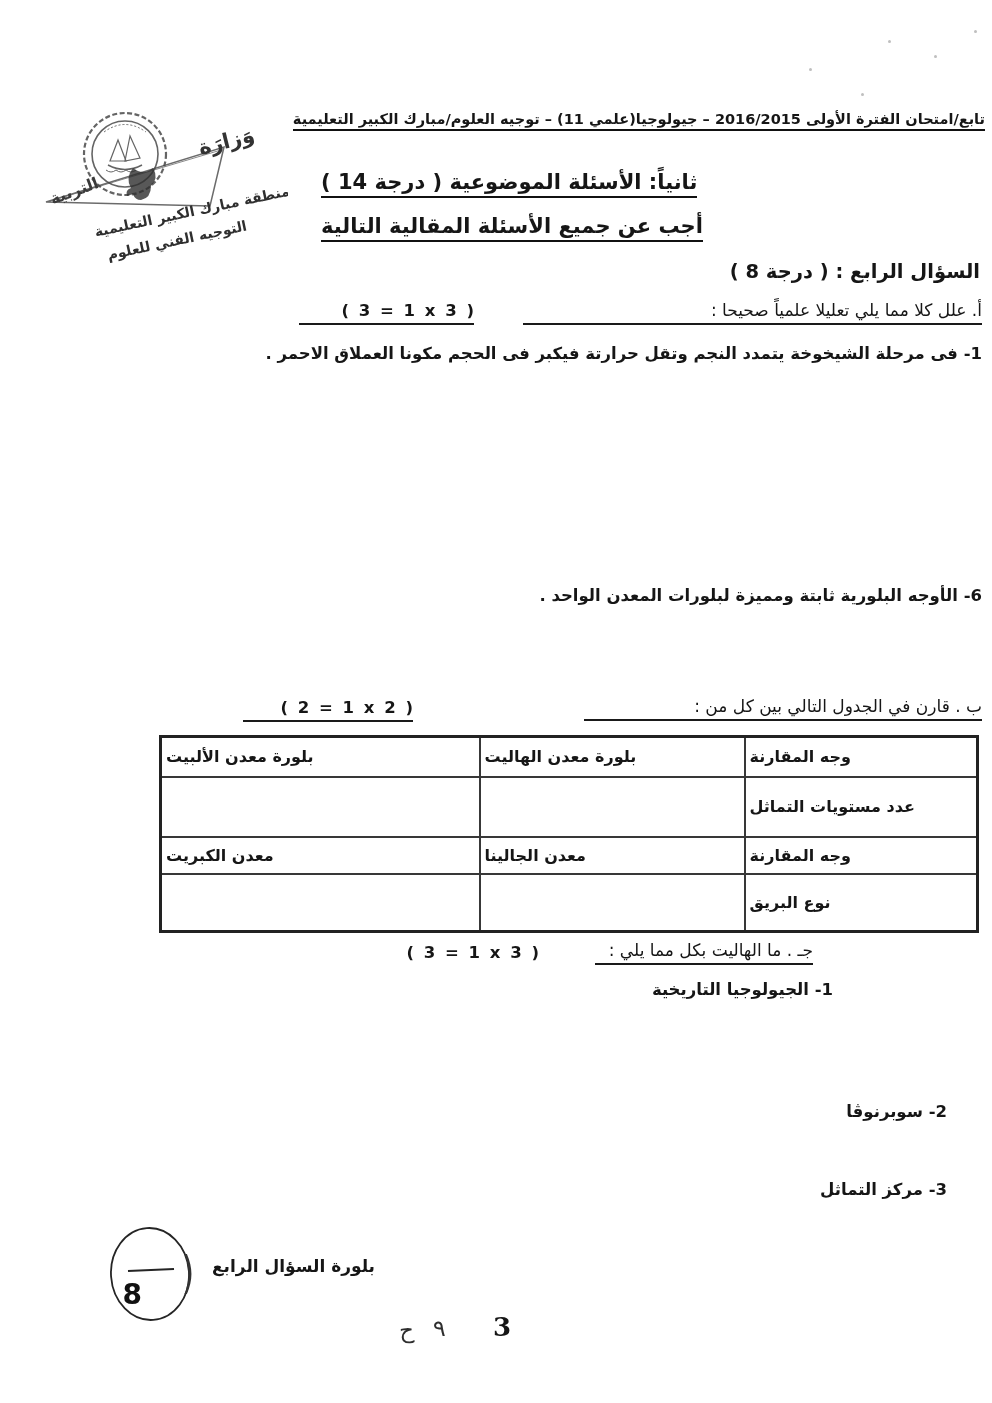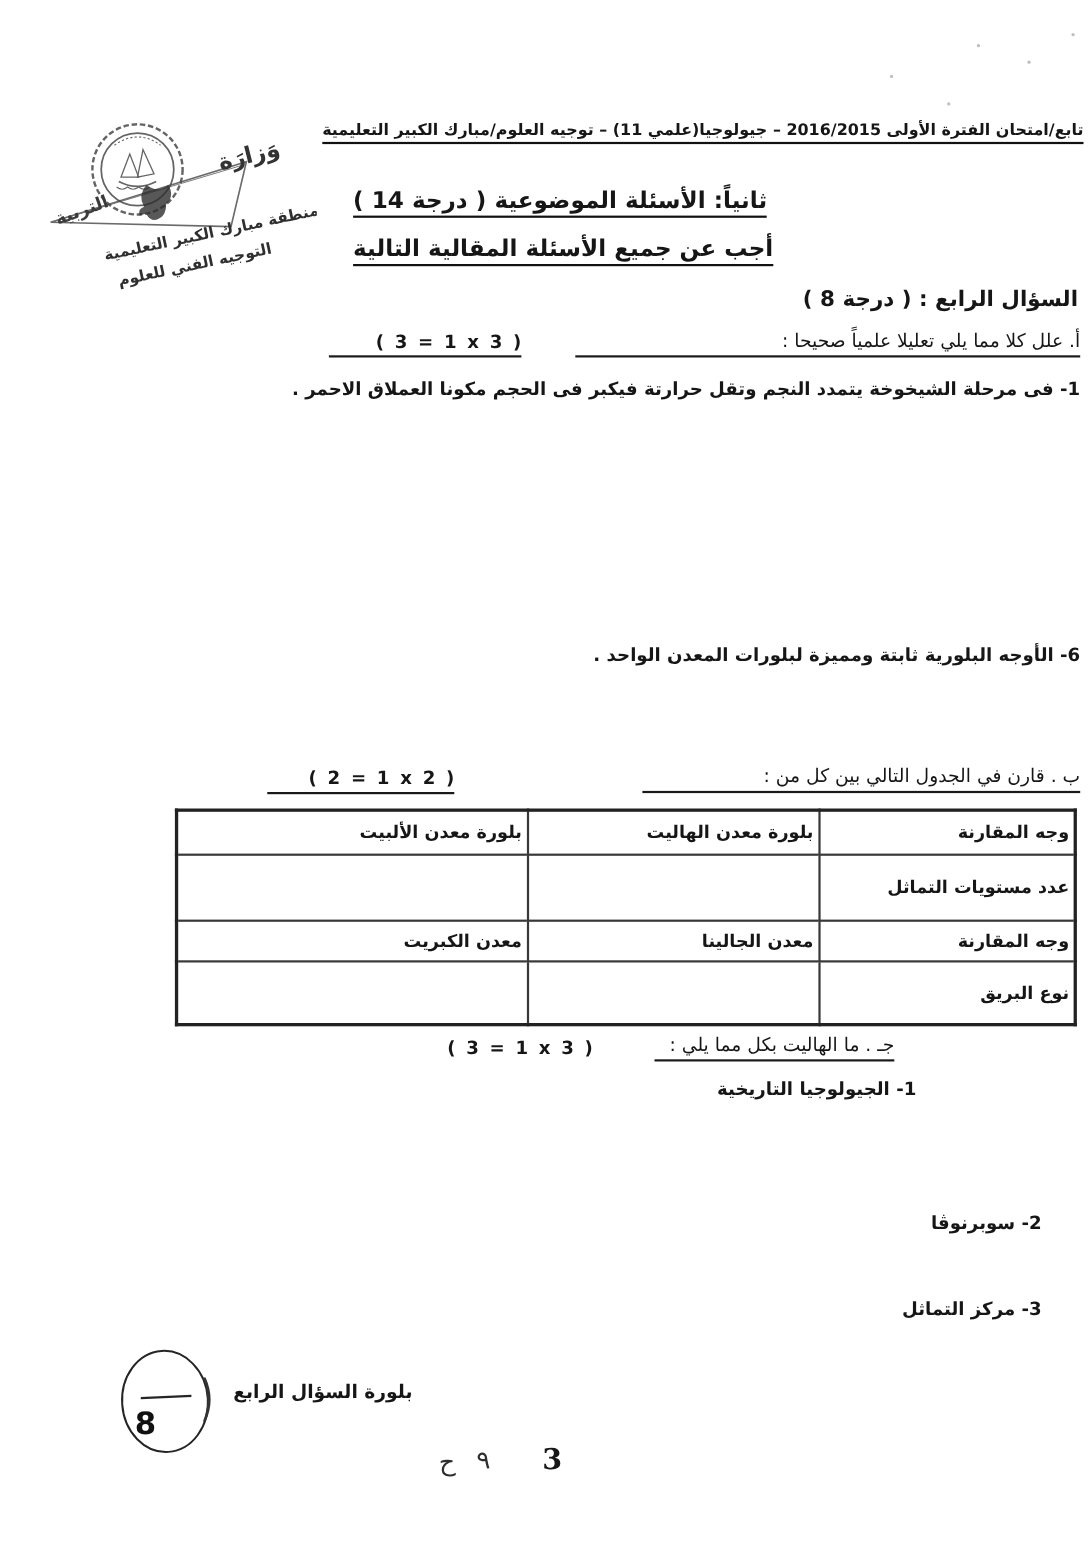--- a/index.html
+++ b/index.html
@@ -9,21 +9,21 @@
   }
   .abs{position:absolute;}
   .ul{border-bottom:2.2px solid #1a1a1a;padding-bottom:3px;}
   .marks{direction:ltr;unicode-bidi:embed;font-weight:700;font-size:16.5px;word-spacing:4px;text-align:right;}
   .item{font-weight:700;font-size:16.5px;letter-spacing:.2px;white-space:nowrap;}
   .heading{font-weight:400;font-size:17px;white-space:nowrap;}
   #header-line{top:111px;right:7px;font-size:14.5px;font-weight:800;border-bottom:2.2px solid #111;padding-bottom:2px;white-space:nowrap;}
   .intro-line{left:305px;font-size:21px;font-weight:800;white-space:nowrap;display:table;border-bottom:2.6px solid #111;padding-bottom:2px;}
   #q4-title{top:260px;right:12px;font-size:19.5px;font-weight:800;white-space:nowrap;}
   #cmp-table{position:absolute;left:143px;top:735px;width:817px;border-collapse:collapse;border:3px solid #222;table-layout:fixed;}
-  #cmp-table td{border:2.4px solid #383838;text-align:right;vertical-align:middle;font-weight:700;font-size:16px;padding:0 4px;}
+  #cmp-table td{border:2.4px solid #383838;text-align:left;vertical-align:middle;font-weight:700;font-size:16px;padding:0 4px;}
   .speck{position:absolute;width:3px;height:3px;border-radius:50%;background:#8a8a8a;opacity:.55;}
   #score-label{left:196px;top:1256px;font-size:17px;font-weight:700;white-space:nowrap;}
   #score-paren{left:166px;top:1246px;font-size:31px;font-weight:400;color:#333;transform:scaleY(1.45);transform-origin:top;}
   #handwritten{left:383px;top:1316px;font-size:23px;color:#2e2e2e;word-spacing:12px;transform:rotate(-3deg);}
   #page-number{left:477px;top:1312px;font-family:"DejaVu Serif",serif;font-size:26px;font-weight:600;}
   svg text{font-family:"DejaVu Sans",sans-serif;}
 </style>
 </head>
 <body>
 

